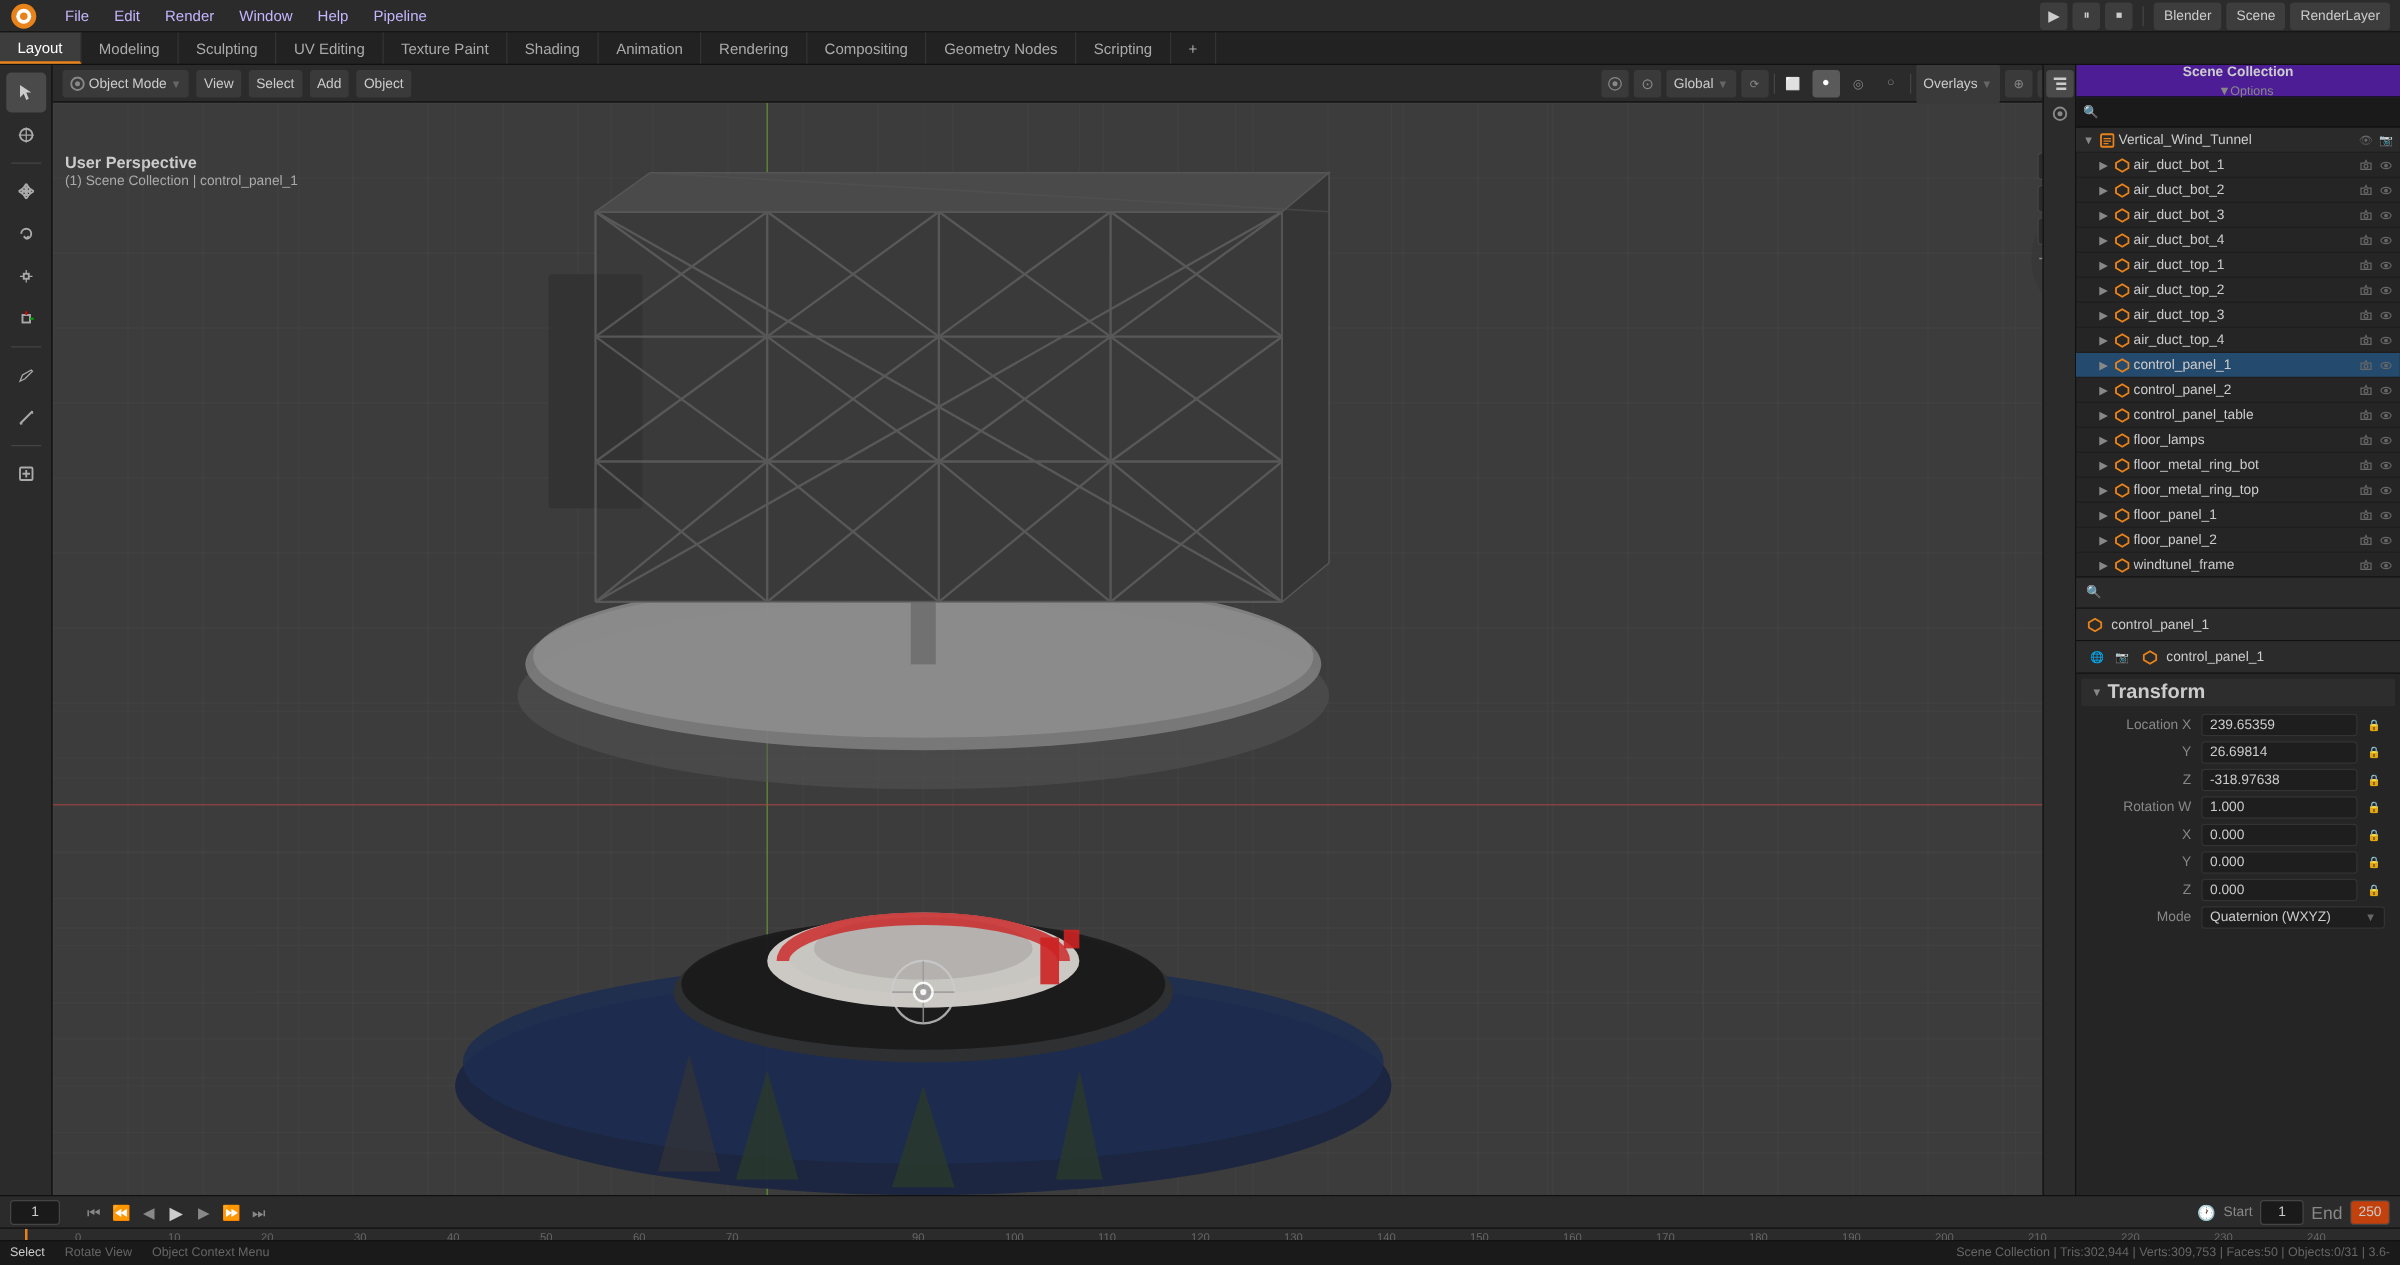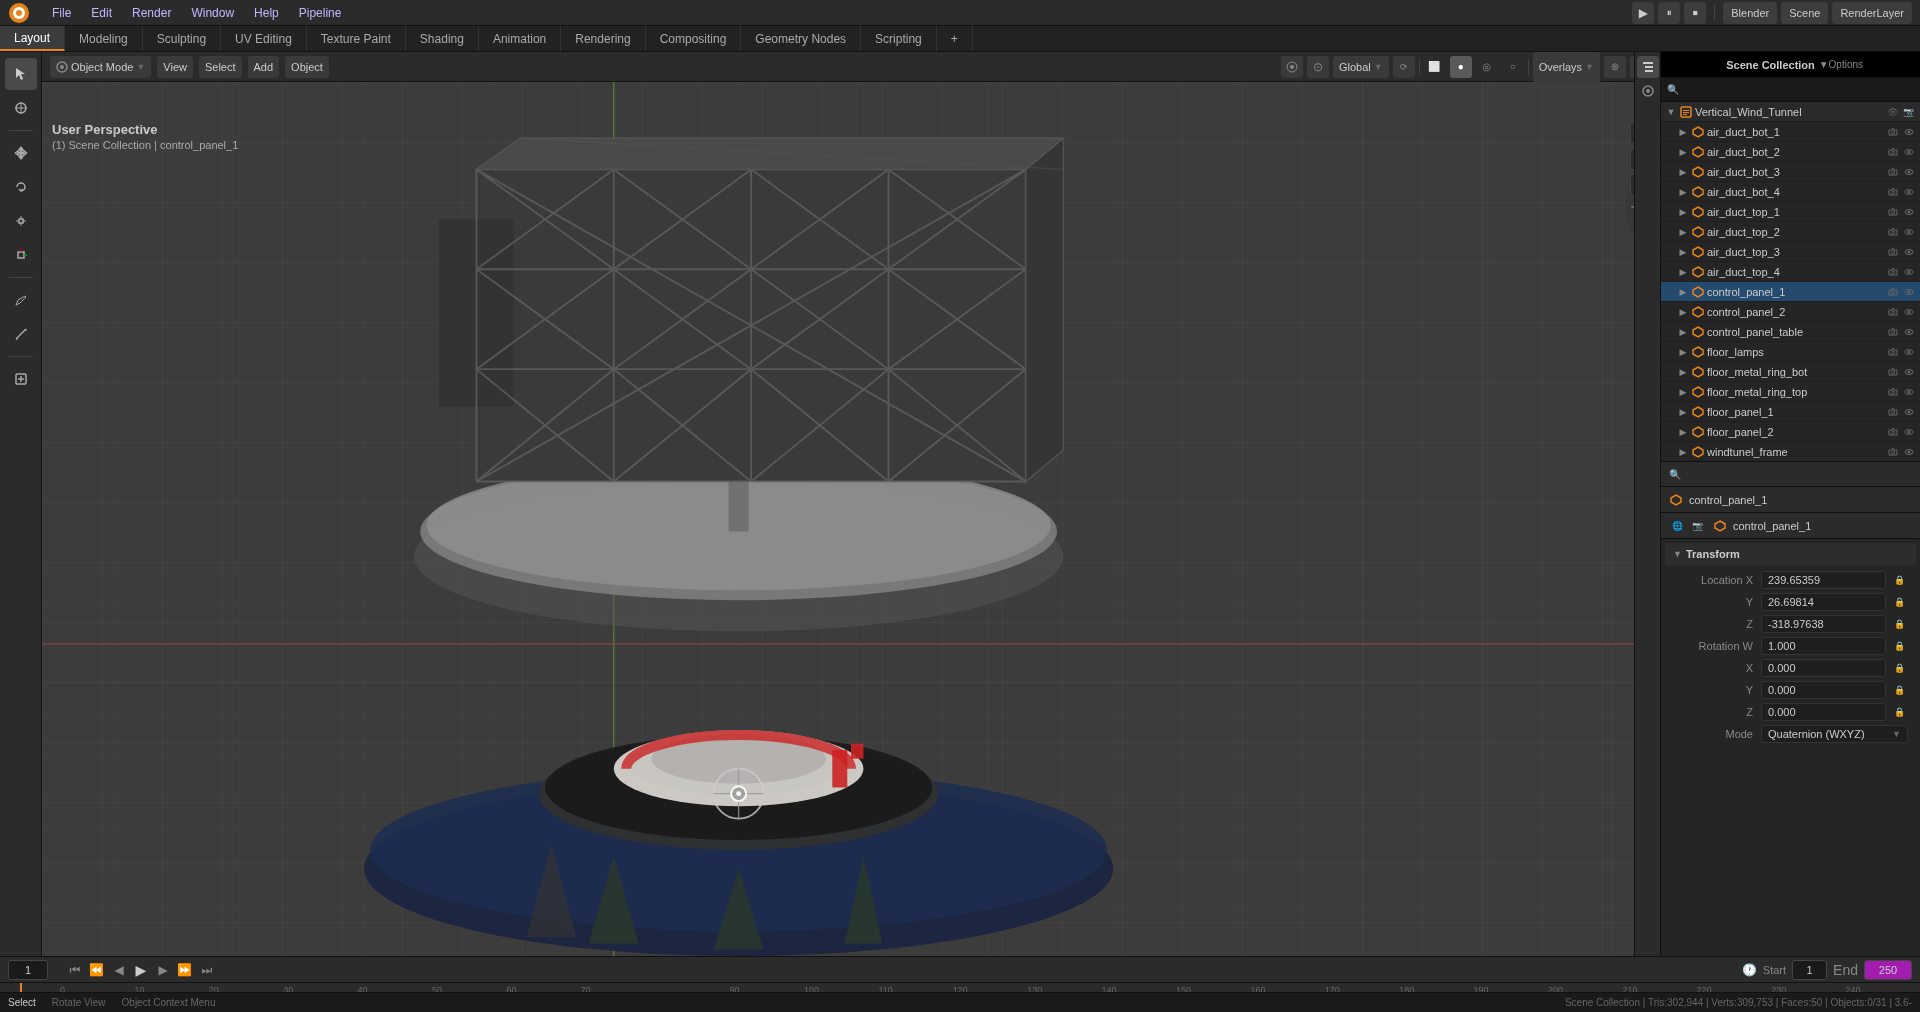--- a/index.html
+++ b/index.html
@@ -172,26 +172,27 @@
       z-index: 50;
     }
     #outliner {
       flex: 1;
       overflow: hidden;
       display: flex;
       flex-direction: column;
     }
     #outliner-header {
       height: 26px;
-      background: #000000;
-      display: flex;
-      align-items: center;
-      justify-content: center;
+      background: #4c1d95;
+      display: flex;
+      align-items: center;
+      justify-content: flex-start;
       padding: 0 8px;
       border-bottom: 1px solid #111;
+      flex-direction: column;
     }
     #outliner-title {
       font-size: 11px;
       color: #ccc;
       font-weight: bold;
     }
     #outliner-search {
       height: 24px;
       background: #1a1a1a;
       display: flex;
@@ -1183,21 +1184,21 @@
           <polygon points="6,1 11,4 11,8 6,11 1,8 1,4" fill="none" stroke="#e8821a" stroke-width="1.5"></polygon>
         </svg>
     </div>
     <span style="font-size:11px; color:#ccc;">control_panel_1</span>
   </div>
 
   <div style="flex:1; overflow-y:auto; padding:4px;">
 
     <div class="props-section-header">
       <span style="font-size:9px; color:#888;">▼</span>
-      <span style="font-size:11px; color:#ccc;">Transform</span>
+      <span style="font-size:16px; color:#ccc;">Transform</span>
     </div>
 
     <div style="padding: 4px 0;">
 
       <div class="props-field-row">
         <span class="props-field-label">Location X</span>
         <div class="props-field-value">239.65359</div>
         <span class="props-field-lock">🔒</span>
       </div>
 
@@ -1266,21 +1267,21 @@
       <div style="width:18px;height:18px;display:flex;align-items:center;justify-content:center;cursor:pointer;color:#888;font-size:12px;">⏭</div>
     </div>
 
     <div style="flex:1;"></div>
 
     <div style="display:flex; align-items:center; gap:6px;">
       <div style="font-size:12px;color:#888;">🕐</div>
       <span style="font-size:11px;color:#888;">Start</span>
       <div style="width:35px;height:20px;background:#1a1a1a;border-radius:3px;border:1px solid #444;display:flex;align-items:center;justify-content:center;font-size:11px;color:#ccc;cursor:pointer;">1</div>
       <span style="font-size:14px;color:#888;">End</span>
-      <div style="width:48px;height:20px;background:#a21caf;border-radius:3px;border:1px solid #444;display:flex;align-items:center;justify-content:center;font-size:11px;color:#ccc;cursor:pointer;">250</div>
+      <div style="width:32px;height:20px;background:#c2410c;border-radius:3px;border:1px solid #444;display:flex;align-items:center;justify-content:center;font-size:11px;color:#ccc;cursor:pointer;">250</div>
     </div>
   </div>
 
   <div id="timeline-body">
 
     <div style="position:absolute;left:20px;top:0;bottom:0;width:2px;background:#e8821a;z-index:5;"></div>
 
     <div id="timeline-ruler-bar" style="position:absolute;top:0;left:60px;right:0;height:100%;display:flex;align-items:center;">
 
     <div class="timeline-mark" style="left: 0%; top: 2px;">0</div>

